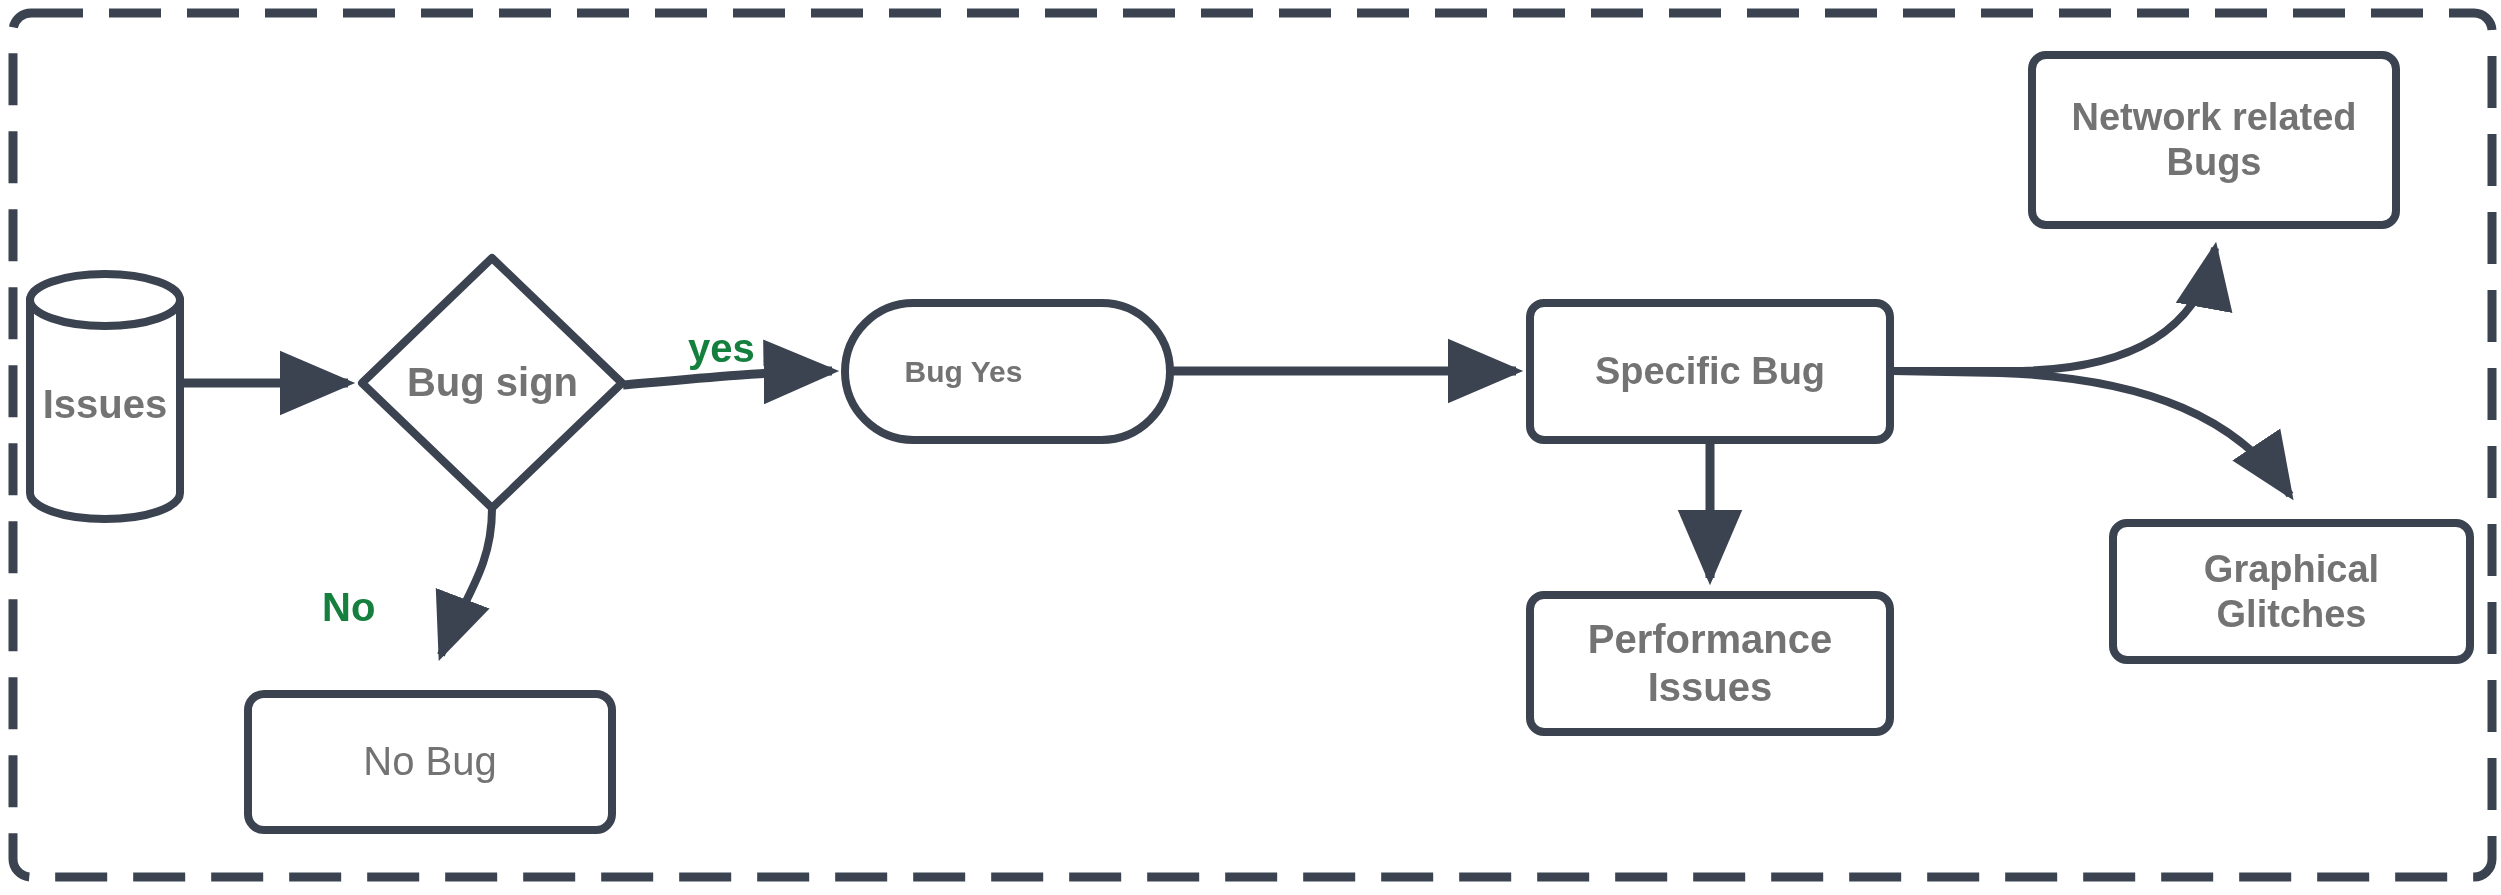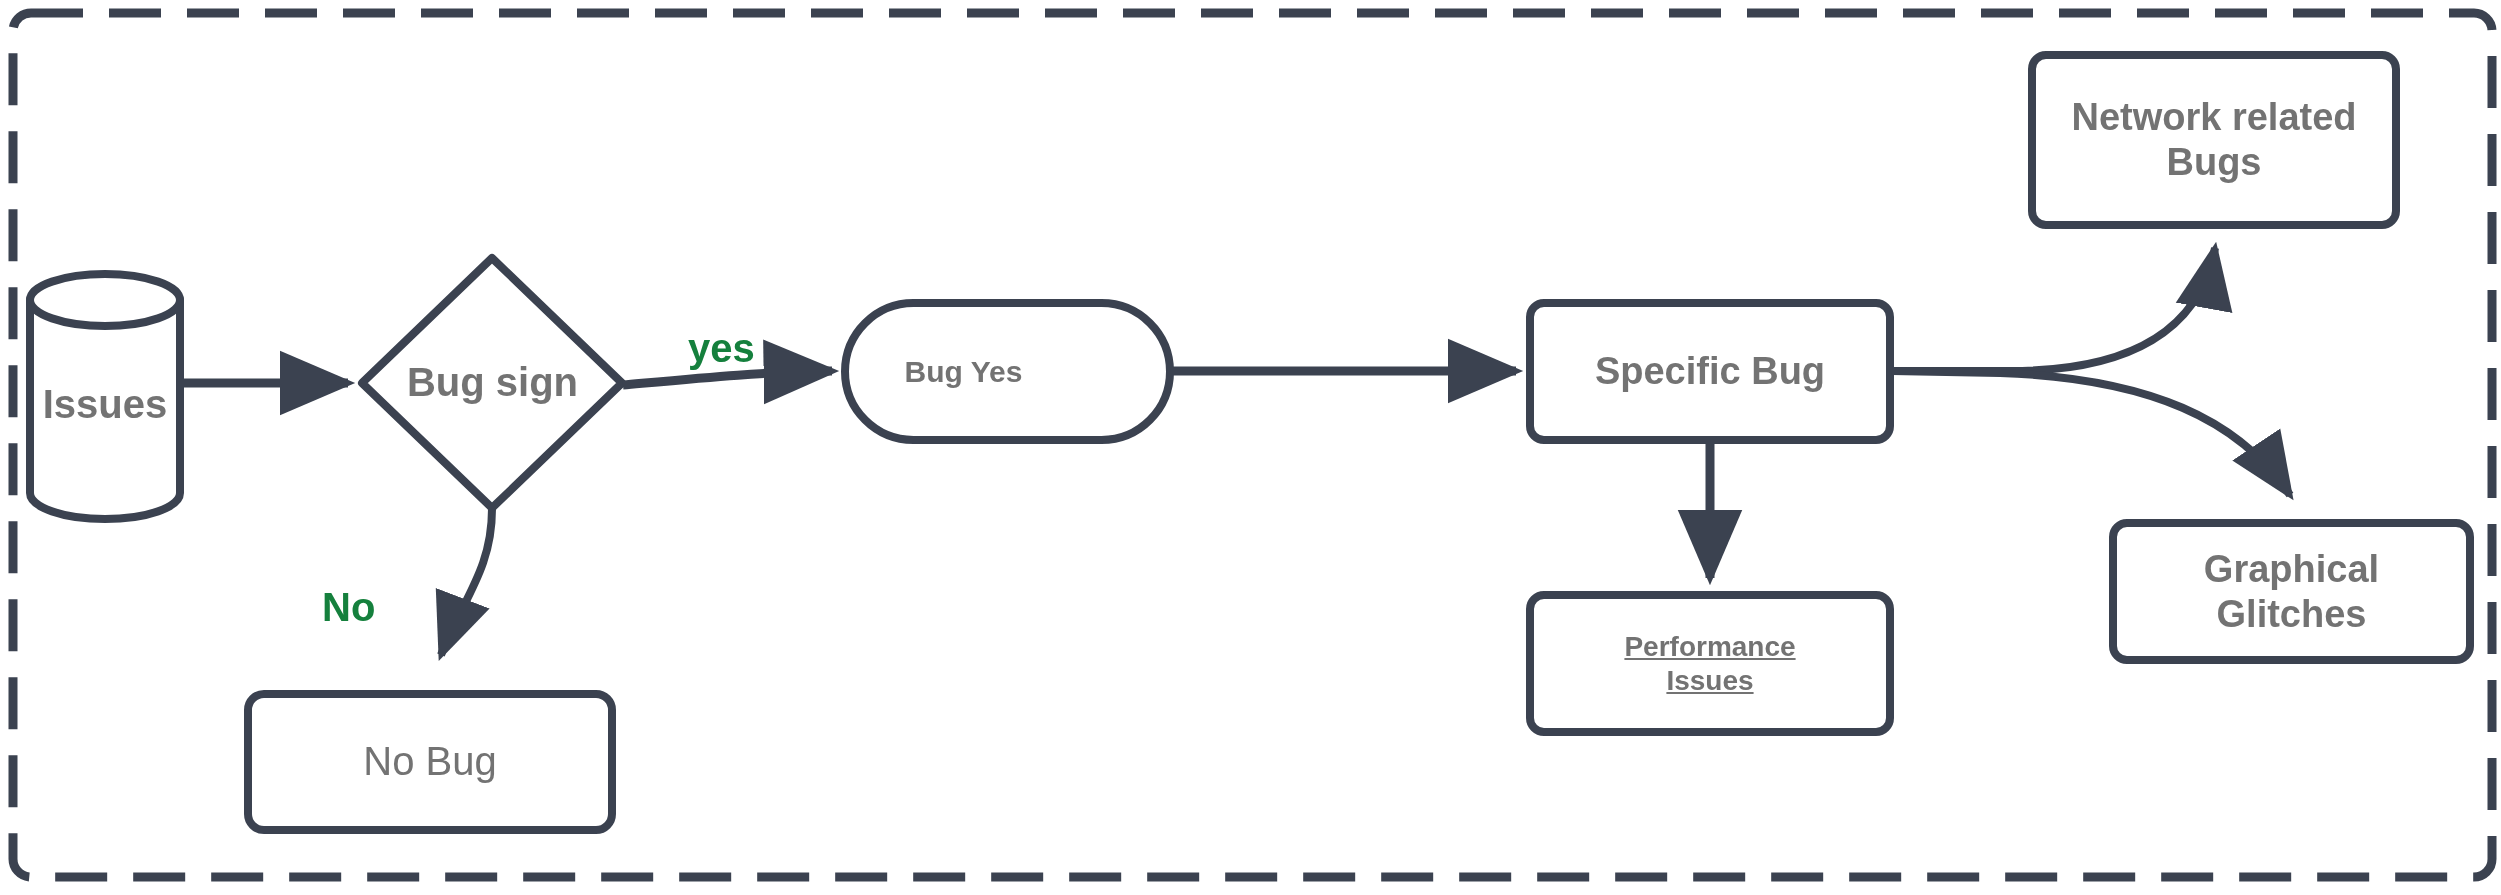--- a/index.html
+++ b/index.html
@@ -103,21 +103,21 @@
 
   <div class="node-label regular" style="left:248px; top:694px; width:364px; height:136px; font-size:40px;">No Bug</div>
 
   <div class="node-label" style="left:801px; top:303px; width:325px; height:137px; font-size:30px;">Bug Yes</div>
 
   <div class="node-label" style="left:1530px; top:303px; width:360px; height:137px; font-size:38px;">Specific Bug</div>
 
   <div class="node-label" style="left:2032px; top:55px; width:364px; height:170px; font-size:38px;">Network related
 Bugs</div>
 
-  <div class="node-label" style="left:1530px; top:595px; width:360px; height:137px; font-size:28px;text-decoration:underline;">Performance
+  <div class="node-label" style="left:1530px; top:595px; width:360px; height:137px; font-size:40px;">Performance
 Issues</div>
 
   <div class="node-label" style="left:2113px; top:523px; width:357px; height:137px; font-size:38px;">Graphical
 Glitches</div>
 
   <div class="edge-label" style="left:688px; top:326px; font-size:40px;">yes</div>
 
   <div class="edge-label" style="left:322px; top:568px; font-size:40px;margin-top:17px;">No</div>
 
 </div>

